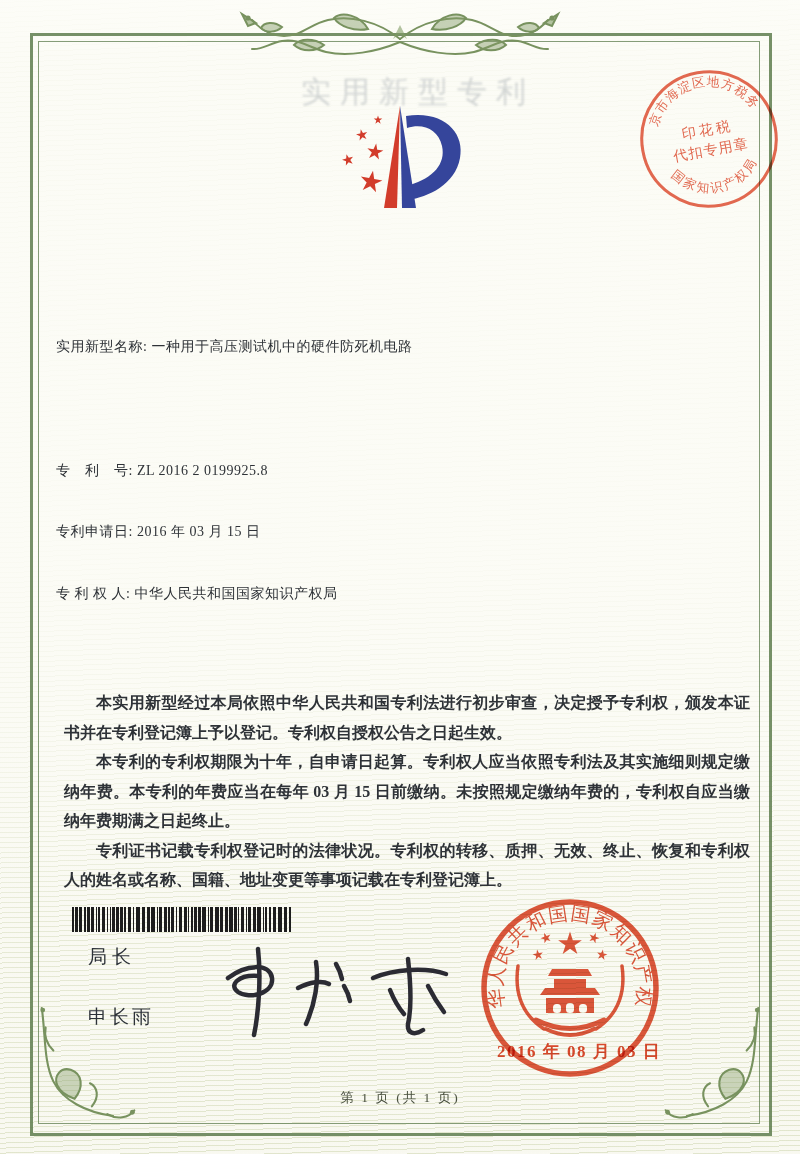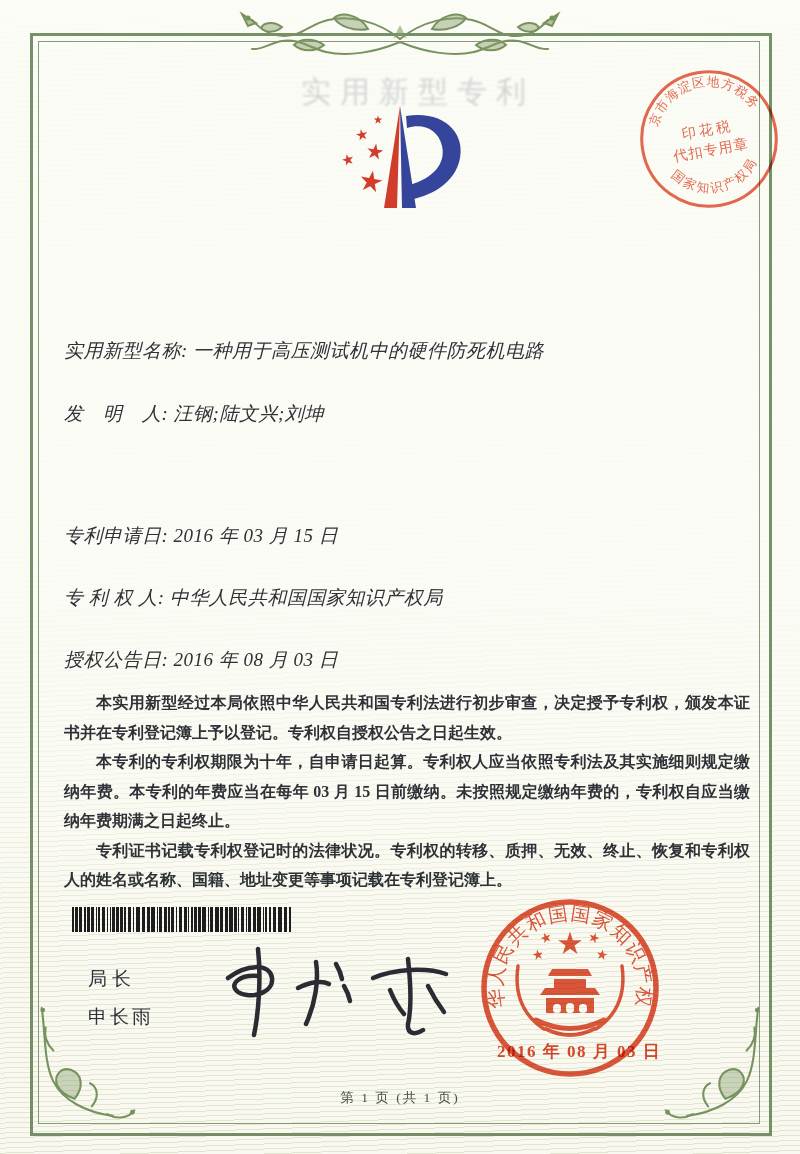--- a/index.html
+++ b/index.html
@@ -32,30 +32,30 @@
   .ghost-title{position:absolute;left:0;right:0;top:72px;text-align:center;
     transform:translateX(18px);font-size:30px;letter-spacing:9px;
     color:rgba(120,130,140,.30);filter:blur(1px);}
   .cert-no{position:absolute;left:62px;top:100px;font-size:16px;
     letter-spacing:3px;color:#545f6a;}
   .logo{position:absolute;left:322px;top:100px;width:156px;height:112px;}
   .stamp{position:absolute;left:625px;top:55px;width:168px;height:168px;
     transform:rotate(-10deg);opacity:.9;mix-blend-mode:multiply;}
   .title{position:absolute;left:0;right:0;top:213px;margin:0;text-align:center;
     font-size:44px;font-weight:600;letter-spacing:13px;text-indent:13px;color:#242424;}
-  .field-row{position:absolute;left:64px;font-size:19px;letter-spacing:.5px;
-    color:var(--text-dark,#2e3237);white-space:nowrap;font-style:italic;}
+  .field-row{position:absolute;left:56px;font-size:14px;letter-spacing:.5px;
+    color:var(--text-dark,#2e3237);white-space:nowrap;}
   .fr1{top:338px}.fr2{top:401px}.fr3{top:462px}.fr4{top:523px}.fr5{top:585px}.fr6{top:647px}
   .body-text{position:absolute;left:64px;top:688px;width:686px;font-weight:bold;}
   .body-text p{margin:0;text-indent:2em;font-size:16px;line-height:29.5px;
     text-align:justify;color:var(--text-dark,#2e3237);}
   .barcode{position:absolute;left:72px;top:907px;width:224px;height:25px;
     display:flex;align-items:stretch;overflow:hidden;}
   .barcode i{display:block;height:100%;background:#1d1d1d;flex:none;}
-  .sig-role{position:absolute;left:88px;top:966px;font-size:19px;
+  .sig-role{position:absolute;left:88px;top:944px;font-size:19px;
     letter-spacing:5px;color:#2c3138;}
   .sig-name{position:absolute;left:88px;top:1004px;font-size:19px;
     letter-spacing:3px;color:#2c3138;}
   .signature{position:absolute;left:198px;top:936px;width:266px;height:112px;}
   .seal{position:absolute;left:460px;top:878px;width:220px;height:220px;
     opacity:.93;mix-blend-mode:multiply;}
   .seal-date{position:absolute;left:497px;top:1040px;font-size:17px;
     letter-spacing:1.5px;color:var(--seal-red,#dd4b2e);font-weight:600;
     mix-blend-mode:multiply;}
   .footer{position:absolute;left:0;right:0;top:1089px;text-align:center;
@@ -136,24 +136,23 @@
     </text>
     <text font-size="12.5" fill="var(--stamp-red,#e25a40)" letter-spacing="2">
       <textPath href="#stampBotArc" startOffset="50%" text-anchor="middle">国家知识产权局</textPath>
     </text>
     <text x="82.5" y="78" text-anchor="middle" font-size="14" letter-spacing="3" fill="var(--stamp-red,#e25a40)">印花税</text>
     <text x="82.5" y="98" text-anchor="middle" font-size="14" letter-spacing="1" fill="var(--stamp-red,#e25a40)">代扣专用章</text>
   </svg>
 
 
   <div class="field-row fr1"><span class="flabel">实用新型名称: </span><span class="fvalue">一种用于高压测试机中的硬件防死机电路</span></div>
-  <div class="field-row fr2"><span class="flabel">发　明　人: </span><span class="fvalue">汪钢;陆文兴;刘坤</span></div>
+  <div class="field-row fr3"><span class="flabel">专　利　号: </span><span class="fvalue">ZL 2016 2 0199925.8</span></div>
   <div class="field-row fr4"><span class="flabel">专利申请日: </span><span class="fvalue">2016 年 03 月 15 日</span></div>
   <div class="field-row fr5"><span class="flabel">专 利 权 人: </span><span class="fvalue">中华人民共和国国家知识产权局</span></div>
-  <div class="field-row fr6"><span class="flabel">授权公告日: </span><span class="fvalue">2016 年 08 月 03 日</span></div>
 
   <div class="body-text">
     <p>本实用新型经过本局依照中华人民共和国专利法进行初步审查，决定授予专利权，颁发本证书并在专利登记簿上予以登记。专利权自授权公告之日起生效。</p>
     <p>本专利的专利权期限为十年，自申请日起算。专利权人应当依照专利法及其实施细则规定缴纳年费。本专利的年费应当在每年 03 月 15 日前缴纳。未按照规定缴纳年费的，专利权自应当缴纳年费期满之日起终止。</p>
     <p>专利证书记载专利权登记时的法律状况。专利权的转移、质押、无效、终止、恢复和专利权人的姓名或名称、国籍、地址变更等事项记载在专利登记簿上。</p>
   </div>
 
   <div class="barcode">
       <i style="width:2px;margin-right:1px"></i>
       <i style="width:3px;margin-right:1px"></i>

